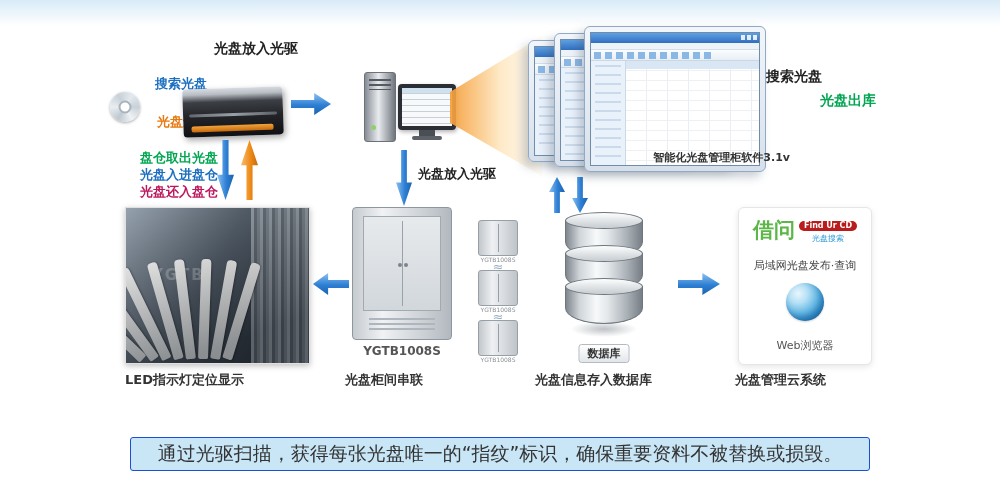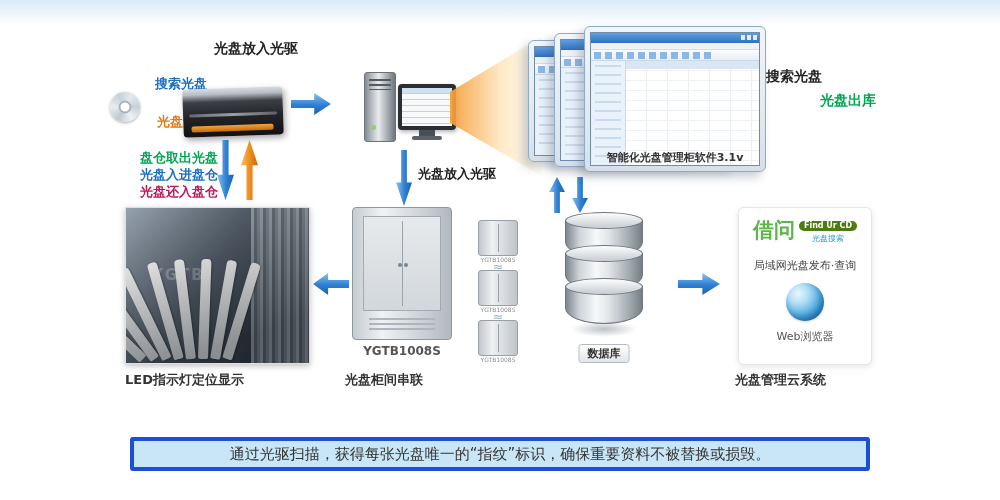--- a/index.html
+++ b/index.html
@@ -74,21 +74,21 @@
   .wtb{height:11px;background:linear-gradient(#fbfdff,#e7eef6);border-bottom:1px solid #ccd7e2;position:relative}
   .wtb::before{content:"";position:absolute;left:3px;top:2px;height:7px;width:70%;
       background:repeating-linear-gradient(90deg,#8bb7e4 0 7px,transparent 7px 11px)}
   .wside{position:absolute;left:0;top:28px;bottom:0;width:21%;background:#e9f1fa;border-right:1px solid #ccd8e4}
   .wside::before{content:"";position:absolute;inset:4px;
       background:repeating-linear-gradient(180deg,#c9daec 0 2px,transparent 2px 9px)}
   .wmain{position:absolute;left:21%;right:0;top:28px;bottom:0;background:
       linear-gradient(#d9e7f4,#d9e7f4) 0 0/100% 8px no-repeat,
       repeating-linear-gradient(180deg,transparent 0 9px,#edf1f5 9px 10px),
       repeating-linear-gradient(90deg,transparent 0 20px,#e8eef4 20px 21px),#fff}
-  .software-name{position:absolute;left:560px;top:150px;width:230px;text-align:center;z-index:10;
+  .software-name{position:absolute;left:560px;top:150px;width:230px;text-align:right;z-index:10;
       font-size:11px;font-weight:bold;color:#333}
 
   
   .ledphoto{position:absolute;left:125px;top:207px;width:185px;height:157px;overflow:hidden;border:1px solid #e0e0e0;
       background:linear-gradient(120deg,#8a97a5 0%,#4a5663 45%,#232b36 100%);box-shadow:0 2px 6px rgba(0,0,0,.25)}
   .rails{position:absolute;right:0;top:0;bottom:0;width:58px;opacity:.9;
       background:repeating-linear-gradient(90deg,#97a1ab 0 3px,#5d6670 3px 6px,#79838d 6px 9px)}
   .slat{position:absolute;bottom:4px;width:10px;height:100px;border-radius:4px 4px 2px 2px;
       transform-origin:50% 100%;background:linear-gradient(180deg,#ffffff,#d4d9dd);box-shadow:1px 0 2px rgba(0,0,0,.35)}
   .wmtext{position:absolute;left:26px;top:58px;color:rgba(255,255,255,.28);font-size:15px;font-weight:bold;letter-spacing:2px}
@@ -128,31 +128,31 @@
       background:linear-gradient(#fff,#e2e6ea);border:1px solid #b3bac1;border-radius:3px;
       font-size:11px;font-weight:bold;color:#333;padding:1px 8px}
 
   
   .cloud{position:absolute;left:738px;top:207px;width:134px;height:158px;background:#fff;border:1px solid #e3e7ea;
       border-radius:6px;box-shadow:0 2px 6px rgba(0,0,0,.10);display:flex;flex-direction:column;align-items:center;
       padding-top:12px}
   .brandrow{display:flex;align-items:flex-start;gap:4px}
   .brand{font-size:21px;font-weight:bold;color:#5cb648;line-height:1}
   .badgecol{display:flex;flex-direction:column;gap:2px;margin-top:1px}
-  .badge{background:#4d7c0f;color:#fff;font-size:8px;line-height:10px;padding:0 5px;border-radius:7px;font-weight:bold}
+  .badge{background:#b91c1c;color:#fff;font-size:8px;line-height:10px;padding:0 5px;border-radius:7px;font-weight:bold}
   .badgesub{color:#2f9bd6;font-size:8px;text-align:center}
   .clouddesc{font-size:11px;color:#444;margin-top:14px}
   .globe{width:38px;height:38px;border-radius:50%;margin-top:10px;
       background:radial-gradient(circle at 32% 28%,#eaf6fd 0%,#b5e0f5 25%,#5bb3e2 55%,#1f78b8 85%);
       box-shadow:inset -3px -4px 6px rgba(0,60,120,.35),0 1px 2px rgba(0,0,0,.18)}
-  .webtxt{font-size:11px;color:#555;margin-top:8px}
-
-  
-  .banner{position:absolute;left:130px;top:437px;width:740px;height:34px;background:#c9e6f7;border:4px solid #1d4ed8;
-      border-radius:3px;display:flex;align-items:center;justify-content:center;font-size:15px;color:#333}
+  .webtxt{font-size:11px;color:#555;margin-top:17px}
+
+  
+  .banner{position:absolute;left:130px;top:437px;width:740px;height:34px;background:#c9e6f7;border:1px solid #1d4ed8;
+      border-radius:3px;display:flex;align-items:center;justify-content:center;font-size:19px;color:#333}
 </style>
 </head>
 <body>
 
 <div class="canvas">
 
   <div class="topbar"></div>
 
   <div class="h-title" style="left:168px;top:40px;width:130px">光盘放入光驱</div>
 
@@ -278,17 +278,18 @@
         <div class="badgesub">光盘搜索</div>
       </div>
     </div>
     <div class="clouddesc">局域网光盘发布·查询</div>
     <div class="globe"></div>
     <div class="webtxt">Web浏览器</div>
   </div>
 
   <div class="caption" style="left:125px;top:371px;width:185px">LED指示灯定位显示</div>
   <div class="caption" style="left:345px;top:371px;width:115px">光盘柜间串联</div>
+  <div class="caption" style="left:535px;top:371px;width:140px">光盘信息存入数据库</div>
   <div class="caption" style="left:735px;top:371px;width:140px">光盘管理云系统</div>
 
   <div class="banner">通过光驱扫描，获得每张光盘唯一的“指纹”标识，确保重要资料不被替换或损毁。</div>
 
 </div>
 
 </body></html>

